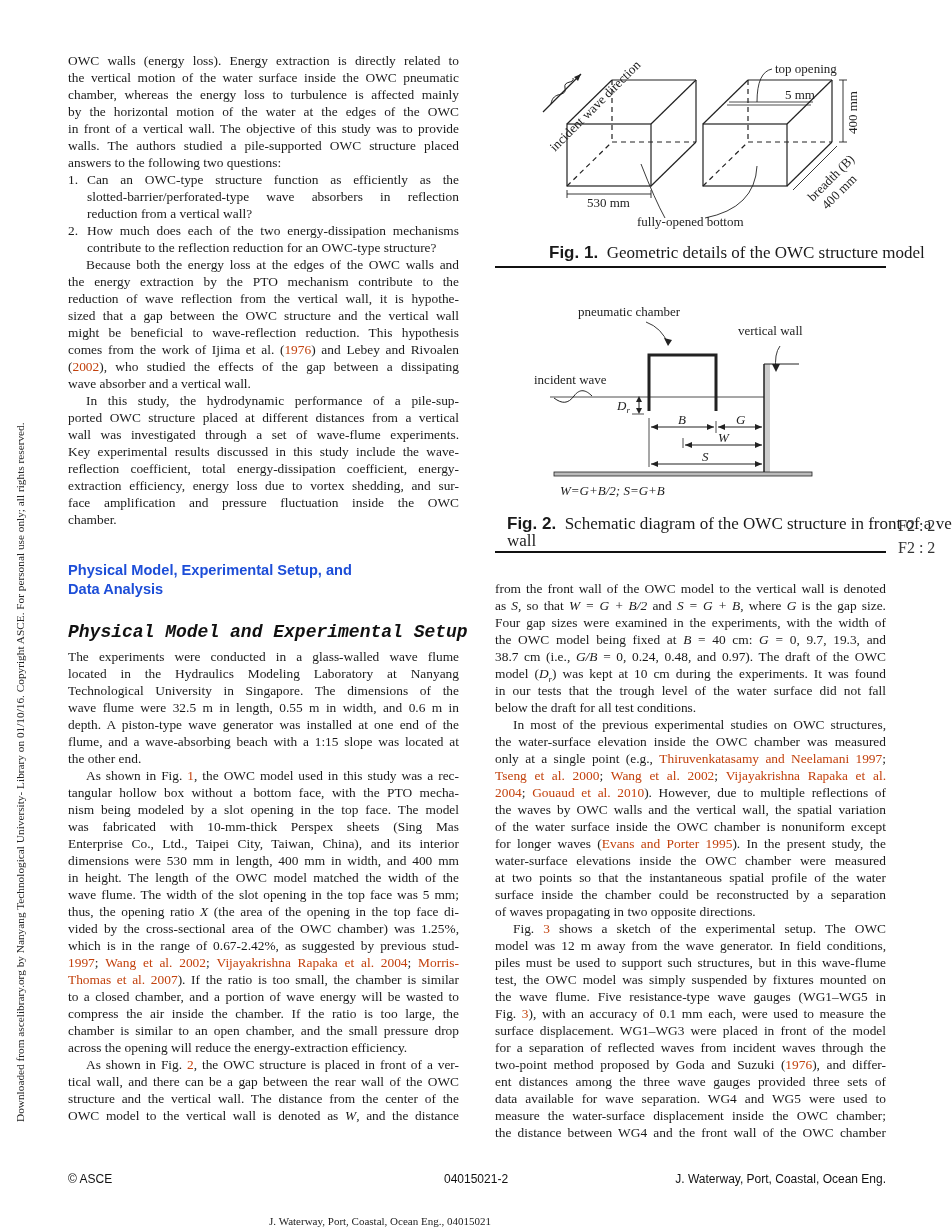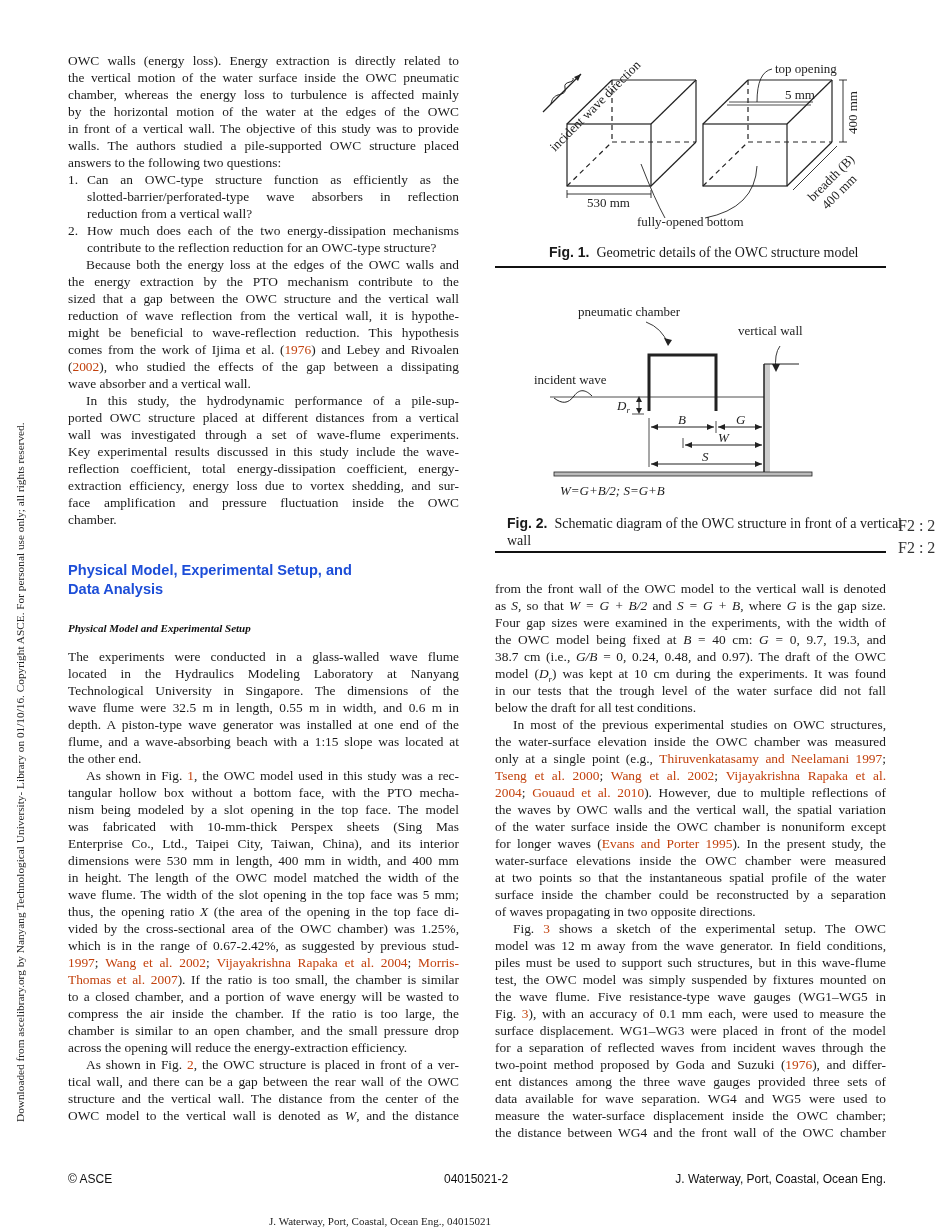--- a/index.html
+++ b/index.html
@@ -8,25 +8,25 @@
   .col { position: absolute; width: 391px; font-size: 13.4px; line-height: 17px; }
   .col-left { left: 68px; top: 52px; }
   .col-right { left: 495px; top: 580px; }
   .ln { display: block; text-align: justify; text-align-last: justify; white-space: nowrap; height: 17px; overflow: visible; }
   .ln.last { text-align-last: left; }
   .ln.ind { padding-left: 18px; }
   .ln.li { padding-left: 19px; }
   .cite { color: #c2410c; font-family: Liberation Serif, serif; }
   .sec-head { position: absolute; left: 68px; font-family: "Liberation Sans", "DejaVu Sans", sans-serif;
               font-weight: bold; font-size: 14.6px; line-height: 19px; color: #1d4ed8; }
-  .sub-head { position: absolute; left: 68px; font-family: Liberation Serif, serif;
-              font-weight: bold; font-style: italic; font-size: 11px; color: #111; }
+  .sub-head { position: absolute; left: 68px; font-family: Liberation Mono, monospace;
+              font-weight: bold; font-style: italic; font-size: 18px; color: #111; }
   .fig { position: absolute; }
   .fig svg text { font-family: "Liberation Serif", "DejaVu Serif", serif; fill: #222; }
-  .caption { position: absolute; font-size: 14px; line-height: 17px; padding-left: 12px; }
+  .caption { position: absolute; font-size: 17px; line-height: 17px; padding-left: 12px; }
   .caption .fl { font-family: "Liberation Sans", "DejaVu Sans", sans-serif; font-weight: bold; }
   .rule { position: absolute; left: 495px; width: 391px; height: 2px; background: #111; }
   .margin-note { position: absolute; left: 898px; font-size: 16px; color: #333; }
   .side-note { position: absolute; left: 14px; top: 1122px; transform-origin: 0 0; transform: rotate(-90deg);
                font-size: 11.3px; white-space: nowrap; color: #222; }
   .footer { position: absolute; top: 1172px; font-family: "Liberation Sans", "DejaVu Sans", sans-serif; font-size: 12px; color: #111; }
   .footer2 { position: absolute; top: 1215px; left: 0; width: 760px; text-align: center; font-size: 11px; color: #222; }
   i.m { font-style: italic; }
 </style>
 </head>
@@ -52,22 +52,22 @@
     </div>
     <div style="position:relative;">
       <span style="position:absolute;left:0;top:0;">2.</span>
       <span class="ln li">How much does each of the two energy-dissipation mechanisms</span>
       <span class="ln li last">contribute to the reflection reduction for an OWC-type structure?</span>
     </div>
   </div>
 
   <span class="ln ind">Because both the energy loss at the edges of the OWC walls and</span>
   <span class="ln">the energy extraction by the PTO mechanism contribute to the</span>
+  <span class="ln">reduction of wave reflection from the vertical wall, it is hypothe-</span>
   <span class="ln">sized that a gap between the OWC structure and the vertical wall</span>
-  <span class="ln">reduction of wave reflection from the vertical wall, it is hypothe-</span>
   <span class="ln">might be beneficial to wave-reflection reduction. This hypothesis</span>
   <span class="ln"><span>comes from the work of Ijima et al. (</span><a class="cite">1976</a><span>) and Lebey and Rivoalen</span></span>
   <span class="ln"><span>(</span><a class="cite">2002</a><span>), who studied the effects of the gap between a dissipating</span></span>
   <span class="ln last">wave absorber and a vertical wall.</span>
 
   <span class="ln ind">In this study, the hydrodynamic performance of a pile-sup-</span>
   <span class="ln">ported OWC structure placed at different distances from a vertical</span>
   <span class="ln">wall was investigated through a set of wave-flume experiments.</span>
   <span class="ln">Key experimental results discussed in this study include the wave-</span>
   <span class="ln">reflection coefficient, total energy-dissipation coefficient, energy-</span>

